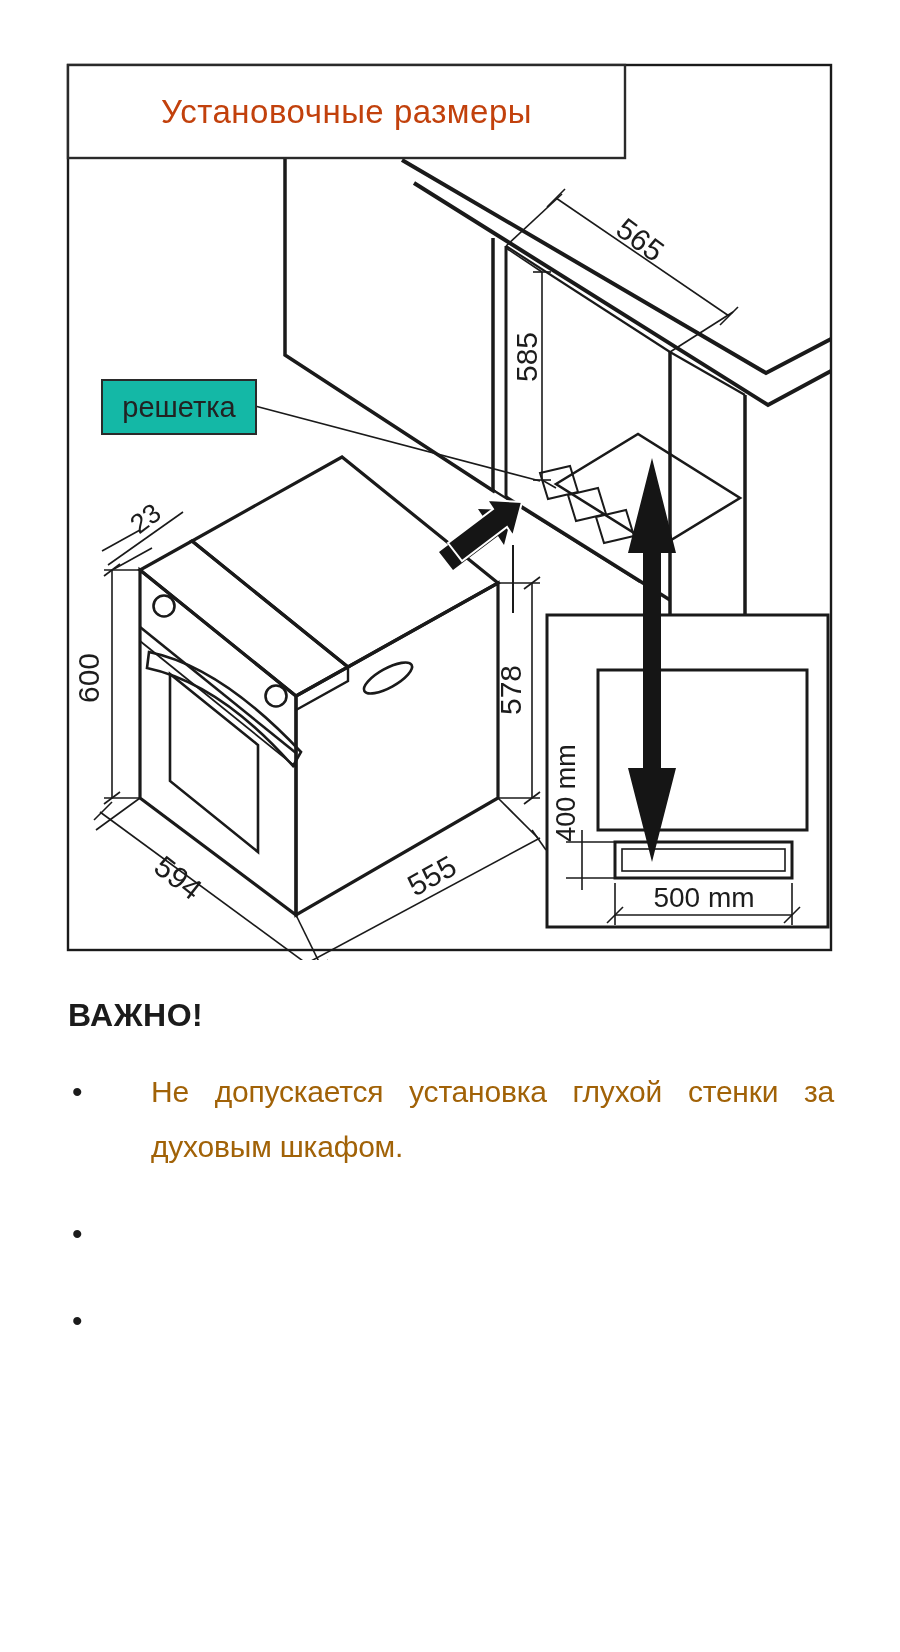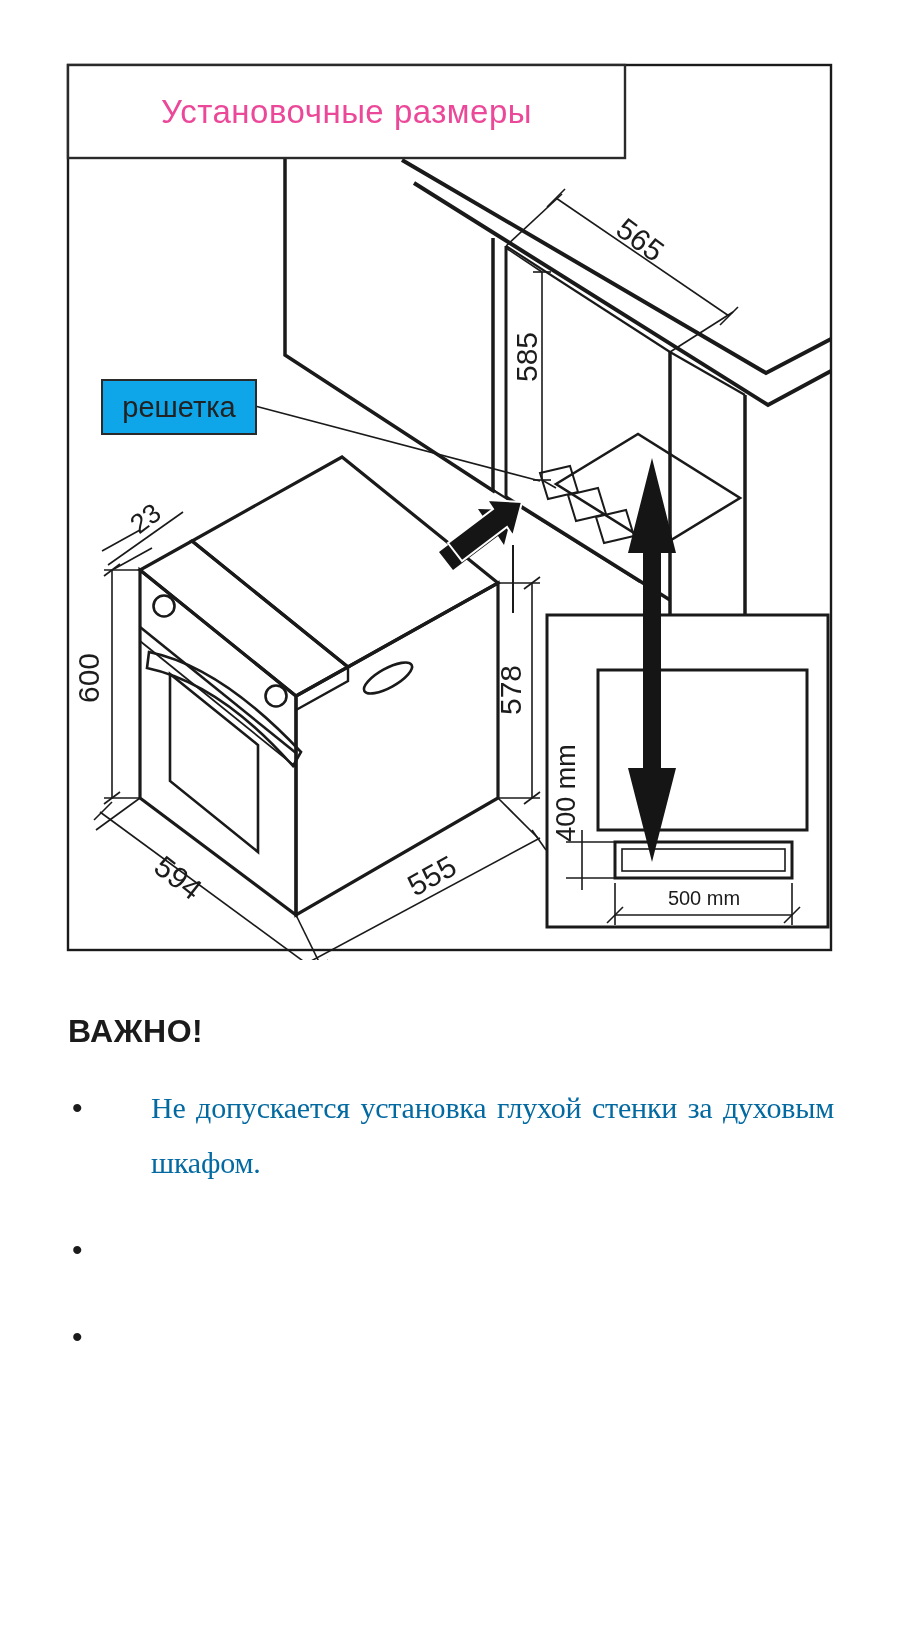--- a/index.html
+++ b/index.html
@@ -4,45 +4,45 @@
 <style>
   html,body{margin:0;padding:0;background:#fff;}
   .page{
     position:relative;width:900px;height:1652px;background:#fff;overflow:hidden;
     font-family:"Liberation Sans", sans-serif;color:#1e1e1e;
   }
   .art{position:absolute;left:0;top:0;}
   .title-box{
     position:absolute;left:68px;top:65px;width:557px;height:93px;
     display:flex;align-items:center;justify-content:center;
-    font-size:33px;letter-spacing:.5px;color:#ec4899;z-index:5;
+    font-size:33px;letter-spacing:.5px;color:#c2410c;z-index:5;
   }
   .callout-box{
     position:absolute;left:101px;top:379px;width:152px;height:52px;
-    border:2px solid #2a2a2a;background:#0ea5e9;display:flex;align-items:center;justify-content:center;
+    border:2px solid #2a2a2a;background:#14b8a6;display:flex;align-items:center;justify-content:center;
     font-size:29px;color:#222;z-index:5;
   }
   .dim{
     position:absolute;font-size:30px;color:#1c1c1c;white-space:nowrap;z-index:5;
     transform:translate(-50%,-50%);
   }
   .notice{
     position:absolute;left:68px;top:997px;width:766px;z-index:5;
   }
   .notice-heading{
-    font-size:32px;font-weight:bold;letter-spacing:.5px;margin:16px 0 30px 0;color:#1b1b1b;
+    font-size:32px;font-weight:bold;letter-spacing:.5px;margin:0 0 30px 0;color:#1b1b1b;
   }
   .notice-list{list-style:none;margin:0;padding:0;}
   .notice-item{display:flex;margin-bottom:32px;}
   .bullet-marker{
     flex:0 0 83px;font-size:30px;line-height:55px;color:#1b1b1b;padding-left:4px;box-sizing:border-box;
   }
   .bullet-text{
-    flex:1;font-size:30px;line-height:55px;color:#0369a1;
-    text-align:justify;text-align-last:left;letter-spacing:-0.2px;font-family:Liberation Serif, serif;
+    flex:1;font-size:30px;line-height:55px;color:#a16207;
+    text-align:justify;text-align-last:left;letter-spacing:-0.2px;
   }
   svg .ln{stroke:#1a1a1a;fill:none;}
 </style>
 </head>
 <body>
 
 <div class="page">
 
   <svg class="art" width="900" height="960" viewBox="0 0 900 960" xmlns="http://www.w3.org/2000/svg">
 
@@ -184,21 +184,21 @@
   <div class="callout-box">решетка</div>
 
   <div class="dim" style="left:640px;top:240px;transform:translate(-50%,-50%) rotate(37deg);">565</div>
   <div class="dim" style="left:527px;top:357px;transform:translate(-50%,-50%) rotate(-90deg);">585</div>
   <div class="dim" style="left:146px;top:519px;font-size:27px;transform:translate(-50%,-50%) rotate(-37deg);">23</div>
   <div class="dim" style="left:89px;top:678px;transform:translate(-50%,-50%) rotate(-90deg);">600</div>
   <div class="dim" style="left:178px;top:878px;transform:translate(-50%,-50%) rotate(38deg);">594</div>
   <div class="dim" style="left:432px;top:876px;transform:translate(-50%,-50%) rotate(-29deg);">555</div>
   <div class="dim" style="left:511px;top:690px;transform:translate(-50%,-50%) rotate(-90deg);">578</div>
   <div class="dim" style="left:566px;top:793px;font-size:27px;transform:translate(-50%,-50%) rotate(-90deg);">400 mm</div>
-  <div class="dim" style="left:704px;top:898px;font-size:20px;">500 mm</div>
+  <div class="dim" style="left:704px;top:898px;font-size:28px;">500 mm</div>
 
   <div class="notice">
     <h2 class="notice-heading">ВАЖНО!</h2>
     <ul class="notice-list">
       <li class="notice-item">
         <span class="bullet-marker">•</span>
         <span class="bullet-text">Не допускается установка глухой стенки за духовым шкафом.</span>
       </li>
       <li class="notice-item">
         <span class="bullet-marker">•</span>

